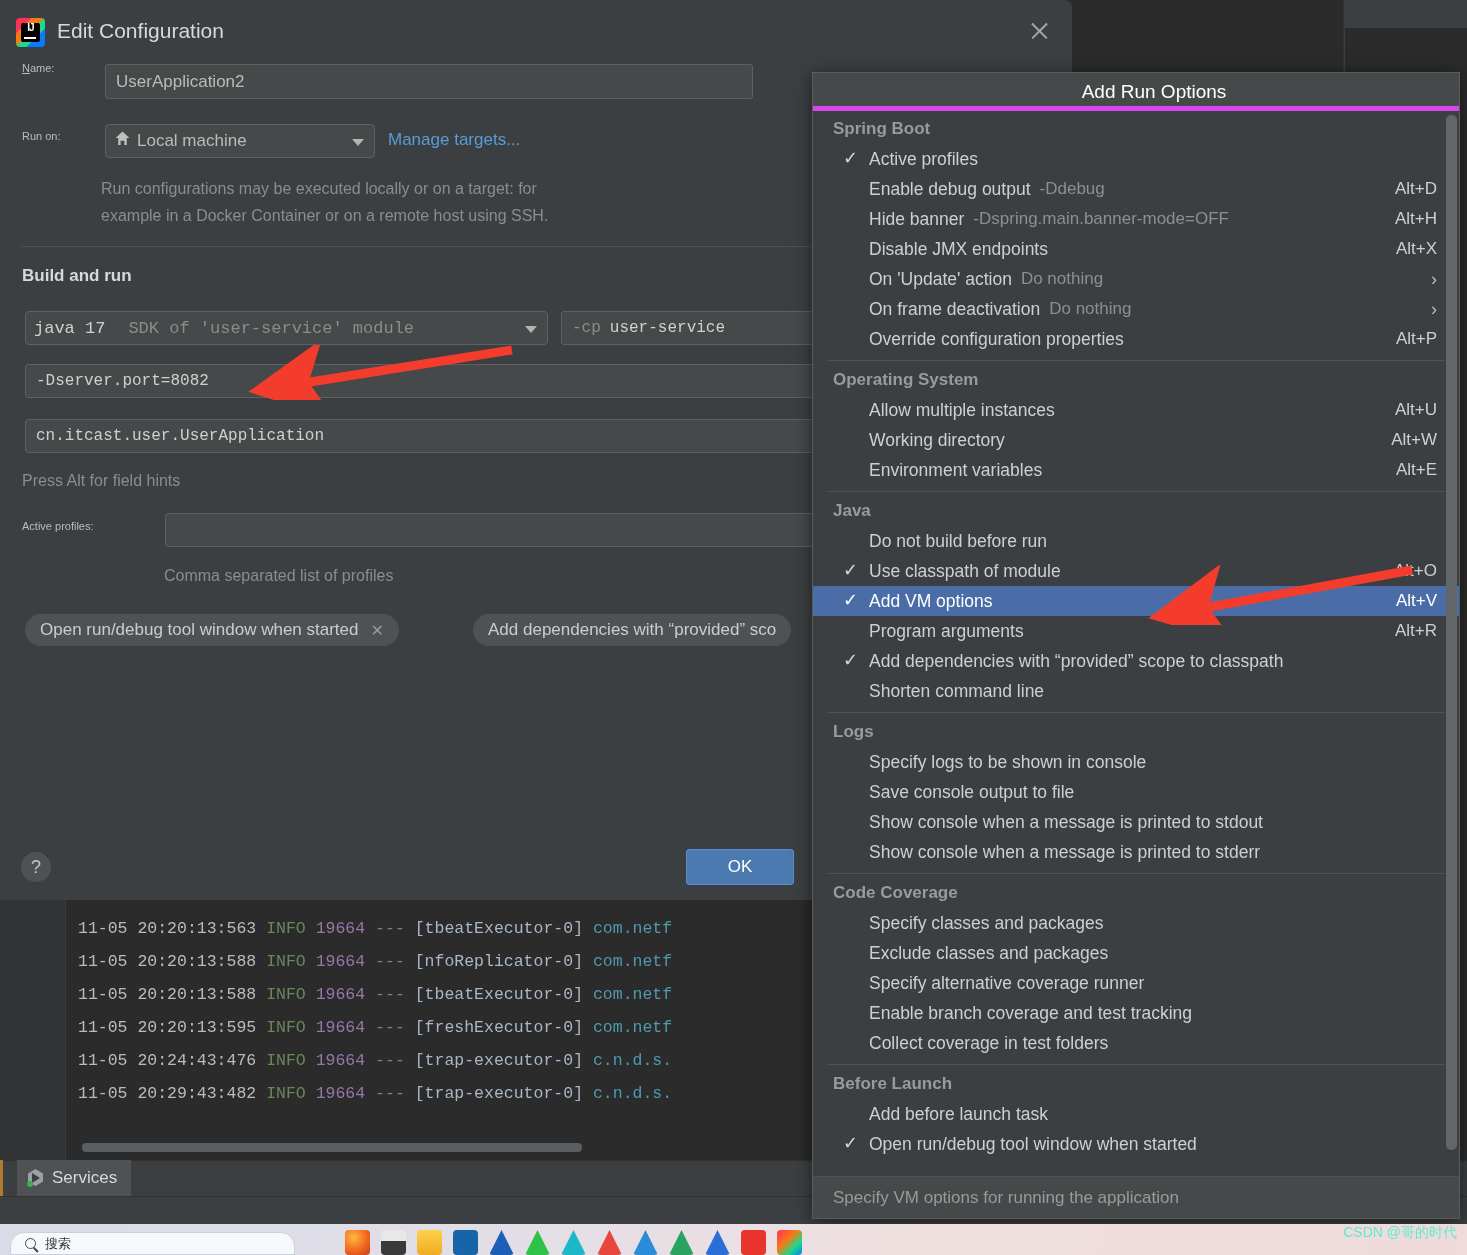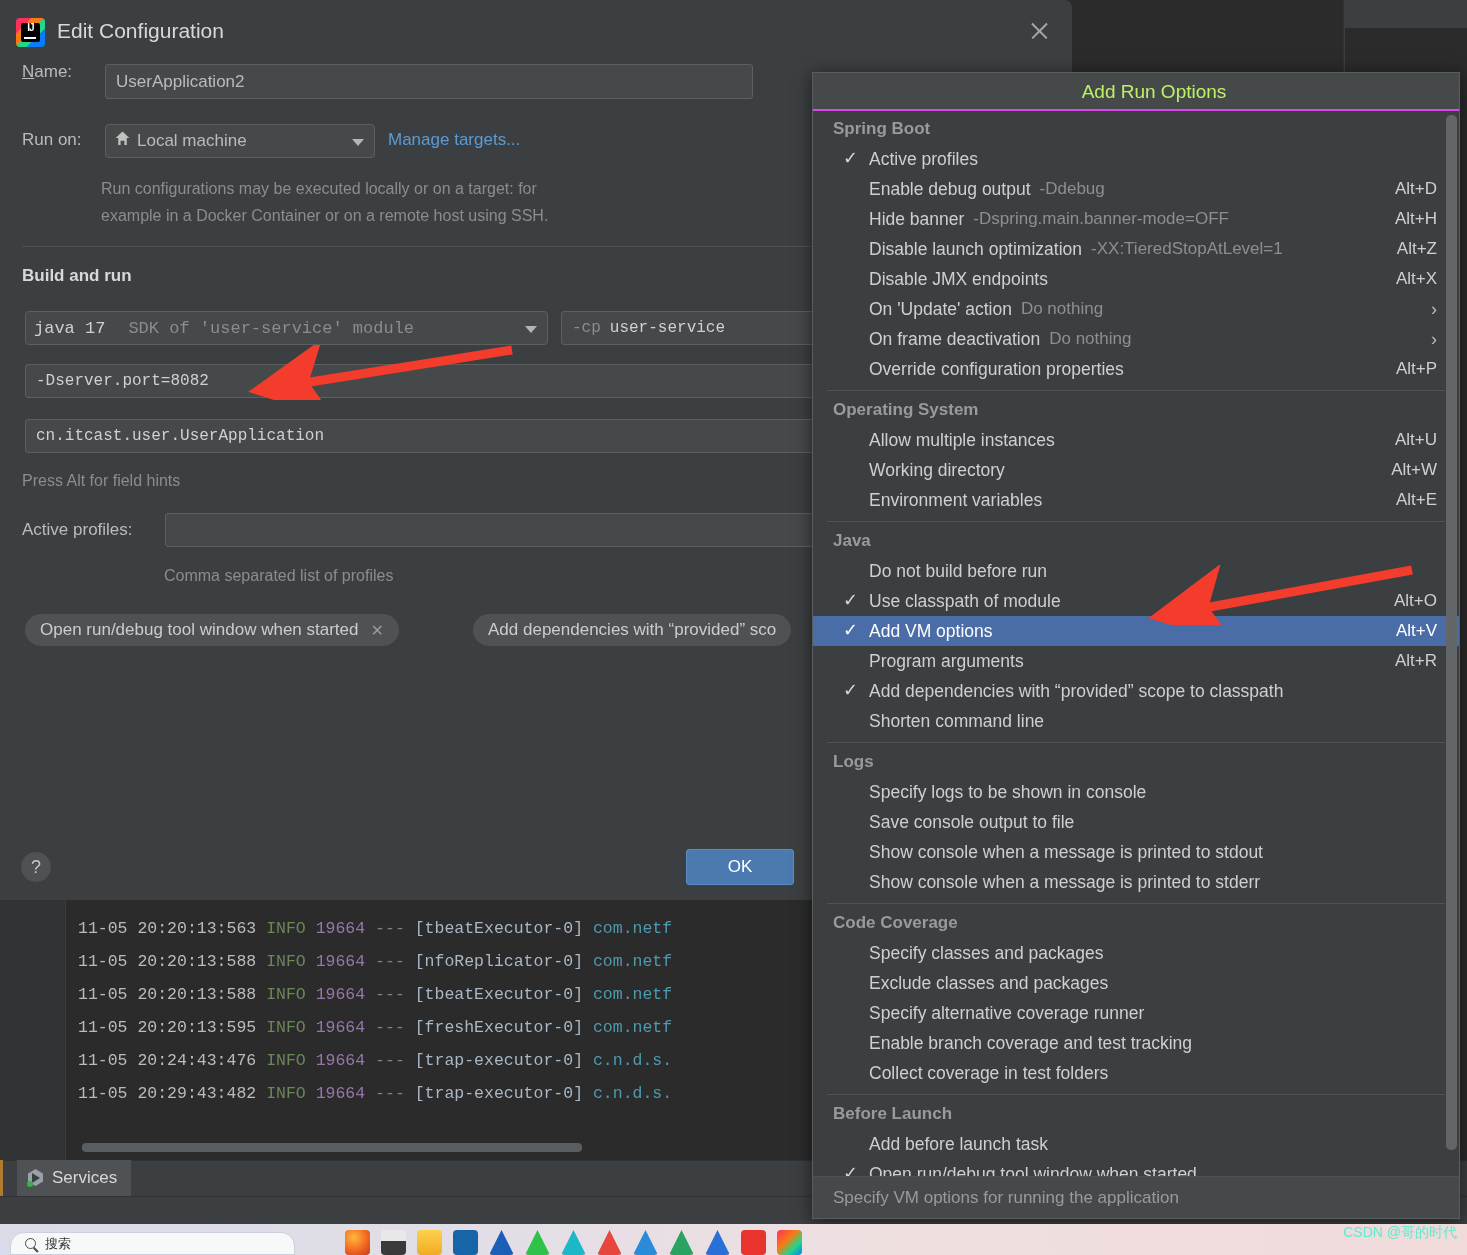--- a/index.html
+++ b/index.html
@@ -80,21 +80,21 @@
     width: 28px; height: 28px; cursor: pointer;
   }
   .dlg-close::before, .dlg-close::after {
     content: ""; position: absolute; left: 4px; top: 13px;
     width: 21px; height: 1.6px; background: #a7a7a7;
   }
   .dlg-close::before { transform: rotate(45deg); }
   .dlg-close::after  { transform: rotate(-45deg); }
 
   .row { position: absolute; display: flex; align-items: center; }
-  .lbl { font-size: 17px; color: #bbbbbb; }
+  .lbl { font-size: 11px; color: #bbbbbb; }
   .lbl u { text-decoration: underline; }
 
   .txtfield {
     background: #45494a;
     border: 1px solid #5e6060;
     border-radius: 3px;
     color: #bbbbbb;
     font-size: 17px;
     padding: 16px 10px;
     display: flex; align-items: center;
@@ -209,22 +209,22 @@
   
   .popup {
     position: absolute; left: 812px; top: 72px;
     width: 648px; height: 1147px;
     background: #3c3f41;
     border: 1px solid #5a5d5e;
     box-shadow: 0 3px 16px rgba(0,0,0,.55);
   }
   .popup-title {
     height: 38px; line-height: 38px; text-align: center;
-    font-size: 19px; color: #bef264;
-    background: #45494a; border-bottom: 2px solid #d946ef; padding-left: 36px;
+    font-size: 19px; color: #ffffff;
+    background: #45494a; border-bottom: 5px solid #d946ef; padding-left: 36px;
   }
   .popup-body {
     position: absolute; left: 0; top: 39px; right: 0; bottom: 42px;
     overflow: hidden;
   }
   .pgroup-title {
     font-size: 17px; font-weight: bold; color: #9a9a9a;
     padding: 7px 0 5px 20px;
   }
   .pitem {
@@ -473,25 +473,20 @@
       </div>
       <div class="pitem">
         <span class="plabel">Enable debug output</span>
         <span class="psub">-Ddebug</span>
         <span class="pshort">Alt+D</span>
       </div>
       <div class="pitem">
         <span class="plabel">Hide banner</span>
         <span class="psub">-Dspring.main.banner-mode=OFF</span>
         <span class="pshort">Alt+H</span>
-      </div>
-      <div class="pitem">
-        <span class="plabel">Disable launch optimization</span>
-        <span class="psub">-XX:TieredStopAtLevel=1</span>
-        <span class="pshort">Alt+Z</span>
       </div>
       <div class="pitem">
         <span class="plabel">Disable JMX endpoints</span>
         <span class="pshort">Alt+X</span>
       </div>
       <div class="pitem">
         <span class="plabel">On 'Update' action</span>
         <span class="psub">Do nothing</span>
         <span class="pchev">›</span>
       </div>

